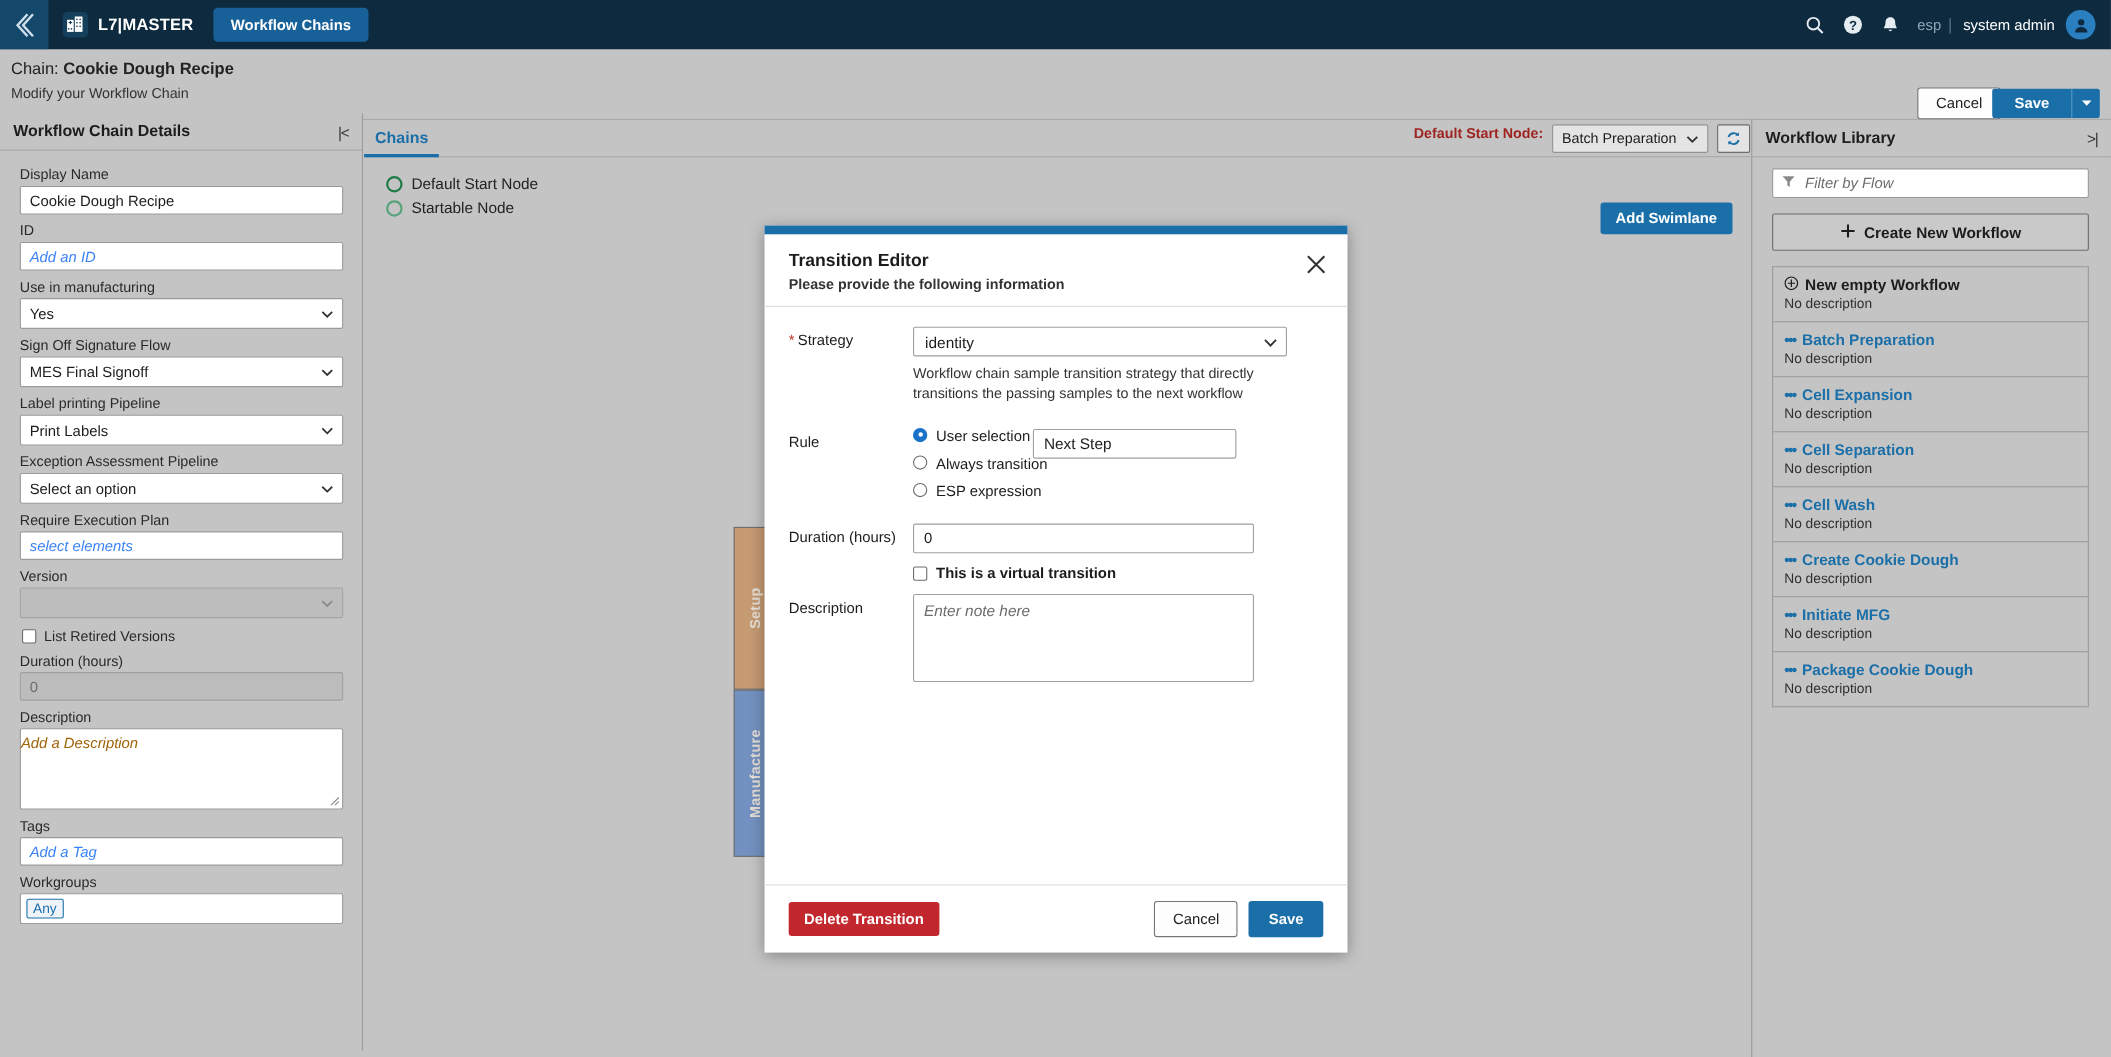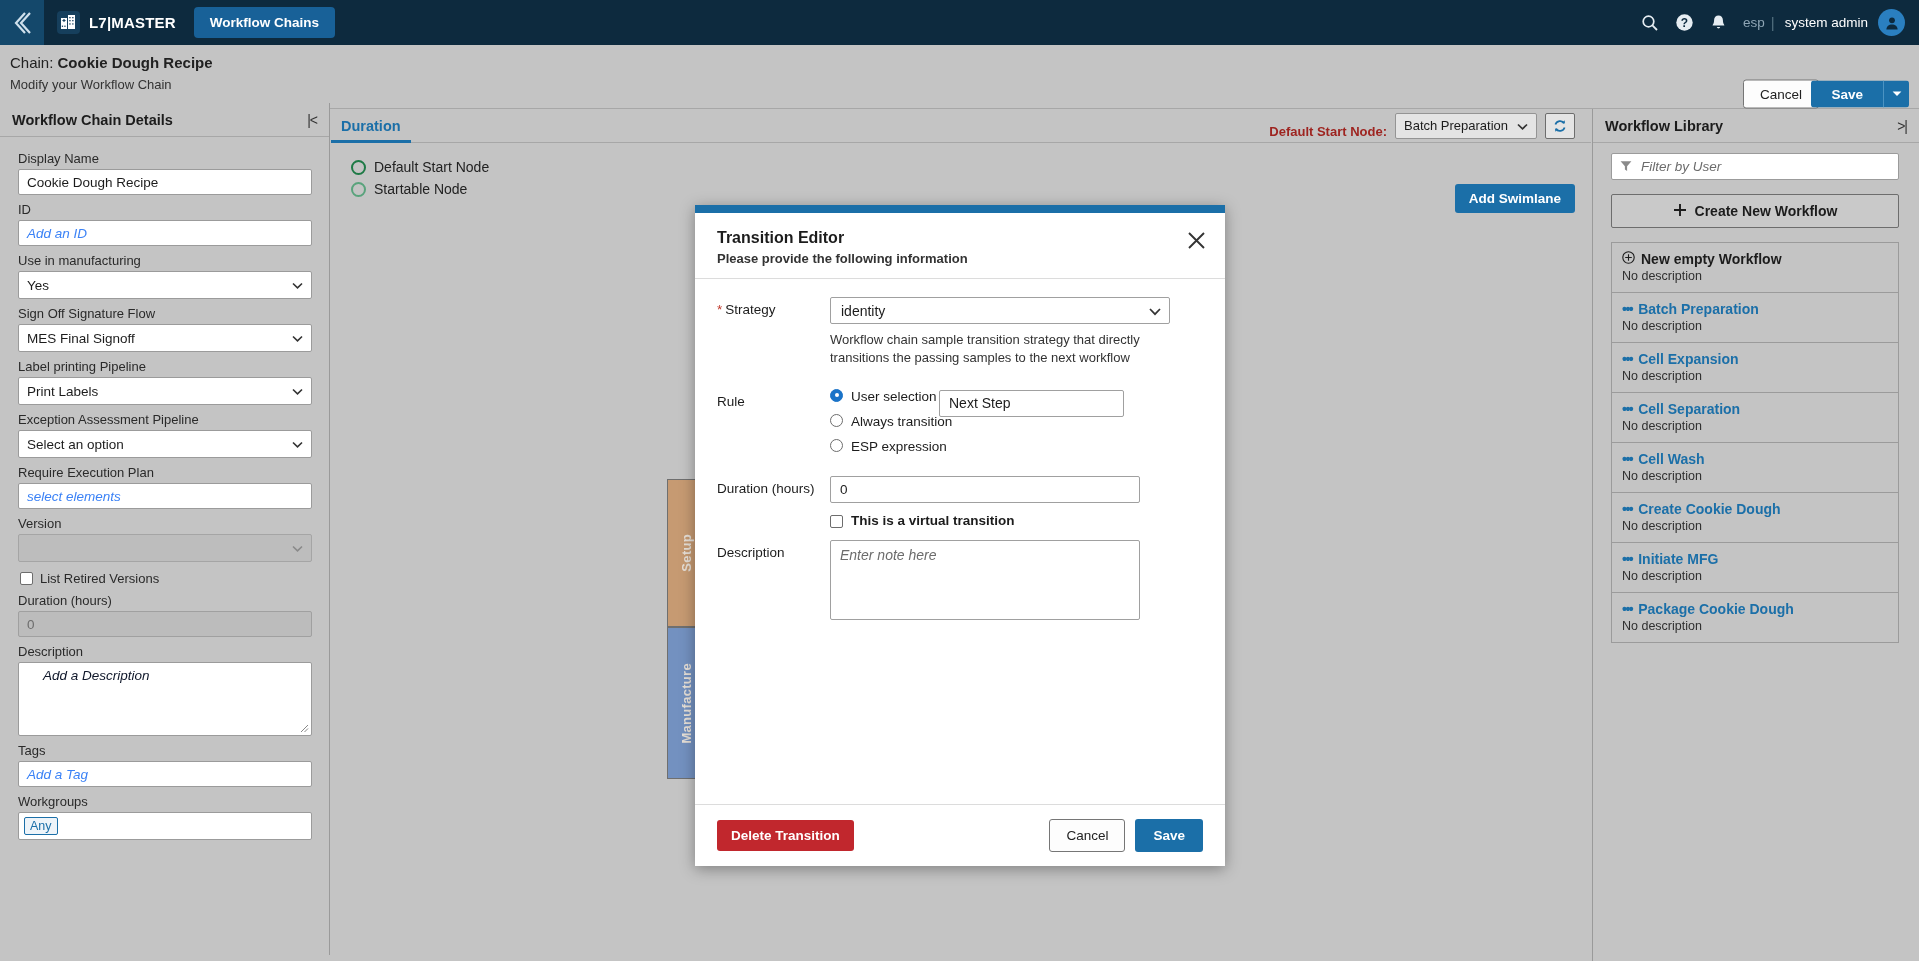--- a/index.html
+++ b/index.html
@@ -133,22 +133,22 @@
   .sel-input.disabled { background: #bdbdbd; border-color: #a5a5a5; }
   .chk-row { display: flex; align-items: center; margin: 9px 0 4px 2px; }
   .chk-box {
     width: 13px; height: 13px; background: #fff; border: 1px solid #6d6d6d;
     border-radius: 2px; margin-right: 7px; cursor: pointer;
   }
   .chk-label { font-size: 13px; color: #2a2a2a; }
   #desc-area {
     width: 294px; height: 74px; background: #fff;
     border: 1px solid #9b9b9b; border-radius: 2px;
-    font-size: 13.5px; color: #0f172a; font-style: italic;
-    padding: 5px 24px; position: relative;
+    font-size: 13.5px; color: #a16207; font-style: italic;
+    padding: 5px 0; position: relative;
   }
   #desc-resize {
     position:absolute; right:2px; bottom:2px; width:9px; height:9px;
   }
   #workgroups-box {
     width: 294px; height: 28px; background: #fff; border: 1px solid #9b9b9b;
     border-radius: 2px; display: flex; align-items: center; padding: 0 5px;
   }
   .chip {
     border: 1px solid #1b6fa8; color: #1b6fa8; background: #eef4f9;
@@ -163,22 +163,22 @@
   #builder-toolbar {
     height: 34px; border-bottom: 1px solid #a7a7a7;
     display: flex; align-items: center; position: relative;
   }
   #builder-tab {
     font-size: 14.5px; font-weight: bold; color: #1b6fa8;
     padding: 0 10px; height: 34px; line-height: 34px;
     border-bottom: 3px solid #1b6fa8; cursor: pointer;
   }
   #toolbar-right {
-    margin-left: auto; display: flex; align-items: flex-end; gap: 8px;
-    padding-right: 16px;
+    margin-left: auto; display: flex; align-items: flex-start; gap: 8px;
+    padding-right: 0;
   }
   #default-start-label { font-size: 13px; color: #9e2420; font-weight: bold; }
   #default-start-select {
     width: 142px; height: 26px; background: #e4e4e4; border: 1px solid #949494;
     border-radius: 2px; font-size: 13px; color: #1c1c1c;
     display: flex; align-items: center; padding: 0 22px 0 8px; position: relative;
     cursor: pointer;
   }
   #refresh-btn {
     width: 30px; height: 26px; background: #e4e4e4; border: 1px solid #6d6d6d;
@@ -497,21 +497,21 @@
 
     <div class="field-label">Workgroups</div>
     <div id="workgroups-box">
       <span class="chip">Any</span>
     </div>
   </div>
 </div>
 
 <div id="center-panel">
   <div id="builder-toolbar">
-    <div id="builder-tab">Duration</div>
+    <div id="builder-tab">Chains</div>
     <div id="toolbar-right">
       <div id="default-start-label">Default Start Node:</div>
       <div id="default-start-select">
         <span>Batch Preparation</span>
         <span class="sel-caret">
           <svg width="11" height="7" viewBox="0 0 11 7">
               <path d="M1 1 L5.5 5.4 L10 1" stroke="#333" stroke-width="1.7" fill="none"></path>
             </svg>
         </span>
       </div>
@@ -552,21 +552,21 @@
     <div id="right-panel-title">Workflow Library</div>
     <div id="right-collapse">&gt;|</div>
   </div>
   <div id="right-body">
     <div id="filter-box">
       <span>
         <svg width="12" height="12" viewBox="0 0 12 12">
             <path d="M0.6 1.2 L11.4 1.2 L7.1 6.3 L7.1 10.9 L4.9 9.6 L4.9 6.3 Z" fill="#8a8a8a"></path>
           </svg>
       </span>
-      <span id="filter-ph">Filter by User</span>
+      <span id="filter-ph">Filter by Flow</span>
     </div>
 
     <div id="btn-create-wf">
       <span>
         <svg width="14" height="14" viewBox="0 0 14 14">
             <path d="M7 1 L7 13 M1 7 L13 7" stroke="#1c1c1c" stroke-width="1.9"></path>
           </svg>
       </span>
       <span>Create New Workflow</span>
     </div>

